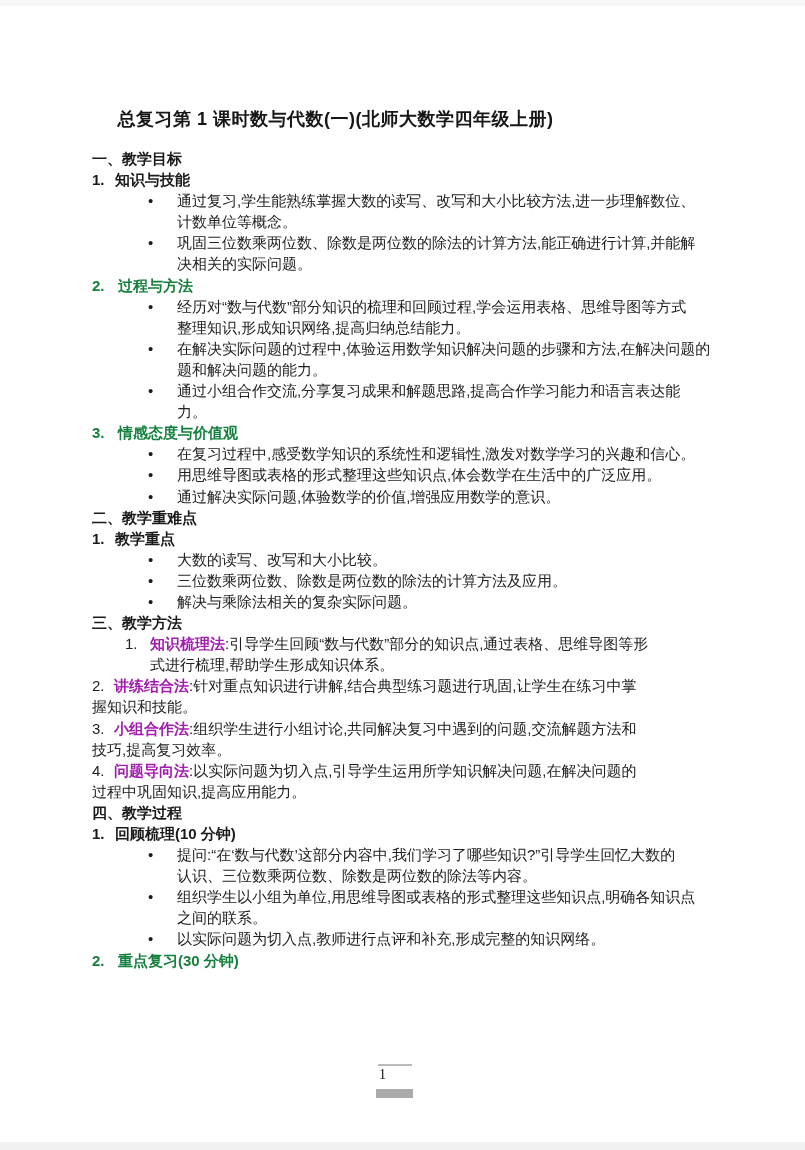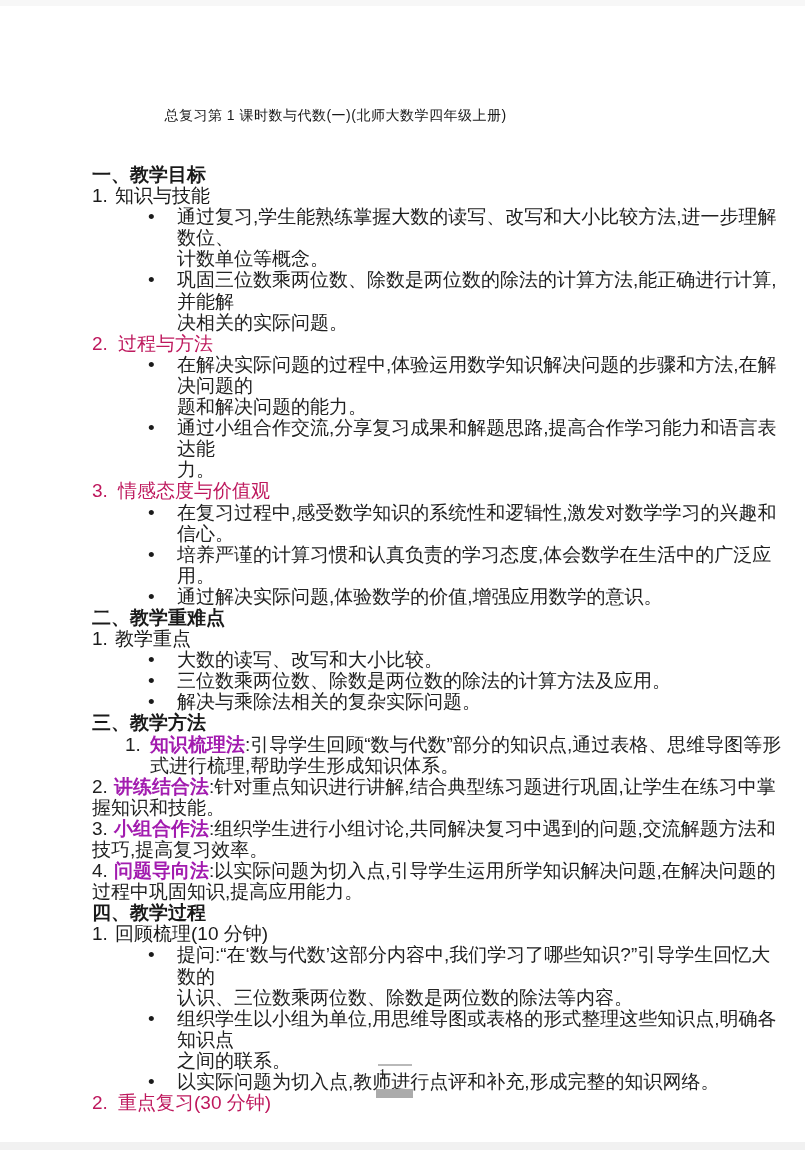--- a/index.html
+++ b/index.html
@@ -6,32 +6,32 @@
   body{
     width:805px;height:1150px;position:relative;overflow:hidden;
     background:#ffffff;color:#212121;
     font-family:"Liberation Sans",sans-serif;
   }
   .edge-top{position:absolute;left:0;top:0;width:805px;height:6px;background:#f7f7f7}
   .edge-bottom{position:absolute;left:0;bottom:0;width:805px;height:8px;background:#f1f1f1}
 
   .title{
     position:absolute;top:107px;left:0;width:671px;
-    text-align:center;font-size:14px;font-weight:400;letter-spacing:.5px;color:#161616;
+    text-align:center;font-size:18px;font-weight:700;letter-spacing:.5px;color:#161616;
   }
 
-  .doc{position:absolute;left:92px;top:164px;width:690px;font-size:19px;line-height:21.1px}
+  .doc{position:absolute;left:92px;top:148px;width:690px;font-size:15px;line-height:21.1px}
   .doc div{margin:0}
 
   .sec{margin-left:26px;font-weight:700;color:#1a1a1a}
 
-  .item-a{margin-left:55px;font-weight:400;color:#1a1a1a}
+  .item-a{margin-left:55px;font-weight:700;color:#1a1a1a}
   .item-a .num{display:inline-block;width:23px}
 
-  .item-b{margin-left:30px;font-weight:400;color:#be185d}
+  .item-b{margin-left:30px;font-weight:700;color:#15803d}
   .item-b .num{display:inline-block;width:26px}
 
   .bullet{position:relative;padding-left:85px}
   .bullet::before{content:"\2022";position:absolute;left:56px;top:0;color:#1a1a1a}
 
   .m1{padding-left:58px}
   .m1 .num{display:inline-block;width:25px;margin-left:-25px;font-weight:400}
   .mf .num{display:inline-block;width:22px;font-weight:400}
   .lbl-b{font-weight:700;color:#a21caf}
 
@@ -54,28 +54,30 @@
 <div class="doc">
   <div class="sec">一、教学目标</div>
 
   <div class="item-a"><span class="num">1.</span><span class="lbl">知识与技能</span></div>
   <div class="bullet"><span class="btxt">通过复习,学生能熟练掌握大数的读写、改写和大小比较方法,进一步理解数位、
 计数单位等概念。</span></div>
   <div class="bullet"><span class="btxt">巩固三位数乘两位数、除数是两位数的除法的计算方法,能正确进行计算,并能解
 决相关的实际问题。</span></div>
 
   <div class="item-b"><span class="num">2.</span><span class="lbl">过程与方法</span></div>
+  <div class="bullet"><span class="btxt">经历对“数与代数”部分知识的梳理和回顾过程,学会运用表格、思维导图等方式
+整理知识,形成知识网络,提高归纳总结能力。</span></div>
   <div class="bullet"><span class="btxt">在解决实际问题的过程中,体验运用数学知识解决问题的步骤和方法,在解决问题的
 题和解决问题的能力。</span></div>
   <div class="bullet"><span class="btxt">通过小组合作交流,分享复习成果和解题思路,提高合作学习能力和语言表达能
 力。</span></div>
 
   <div class="item-b"><span class="num">3.</span><span class="lbl">情感态度与价值观</span></div>
   <div class="bullet"><span class="btxt">在复习过程中,感受数学知识的系统性和逻辑性,激发对数学学习的兴趣和信心。</span></div>
-  <div class="bullet"><span class="btxt">培养严谨的计算习惯和认真负责的学习态度,体会数学在生活中的广泛应用。</span></div>
+  <div class="bullet"><span class="btxt">用思维导图或表格的形式整理这些知识点,体会数学在生活中的广泛应用。</span></div>
   <div class="bullet"><span class="btxt">通过解决实际问题,体验数学的价值,增强应用数学的意识。</span></div>
 
   <div class="sec">二、教学重难点</div>
 
   <div class="item-a"><span class="num">1.</span><span class="lbl">教学重点</span></div>
   <div class="bullet"><span class="btxt">大数的读写、改写和大小比较。</span></div>
   <div class="bullet"><span class="btxt">三位数乘两位数、除数是两位数的除法的计算方法及应用。</span></div>
 
   <div class="bullet"><span class="btxt">解决与乘除法相关的复杂实际问题。</span></div>
 

